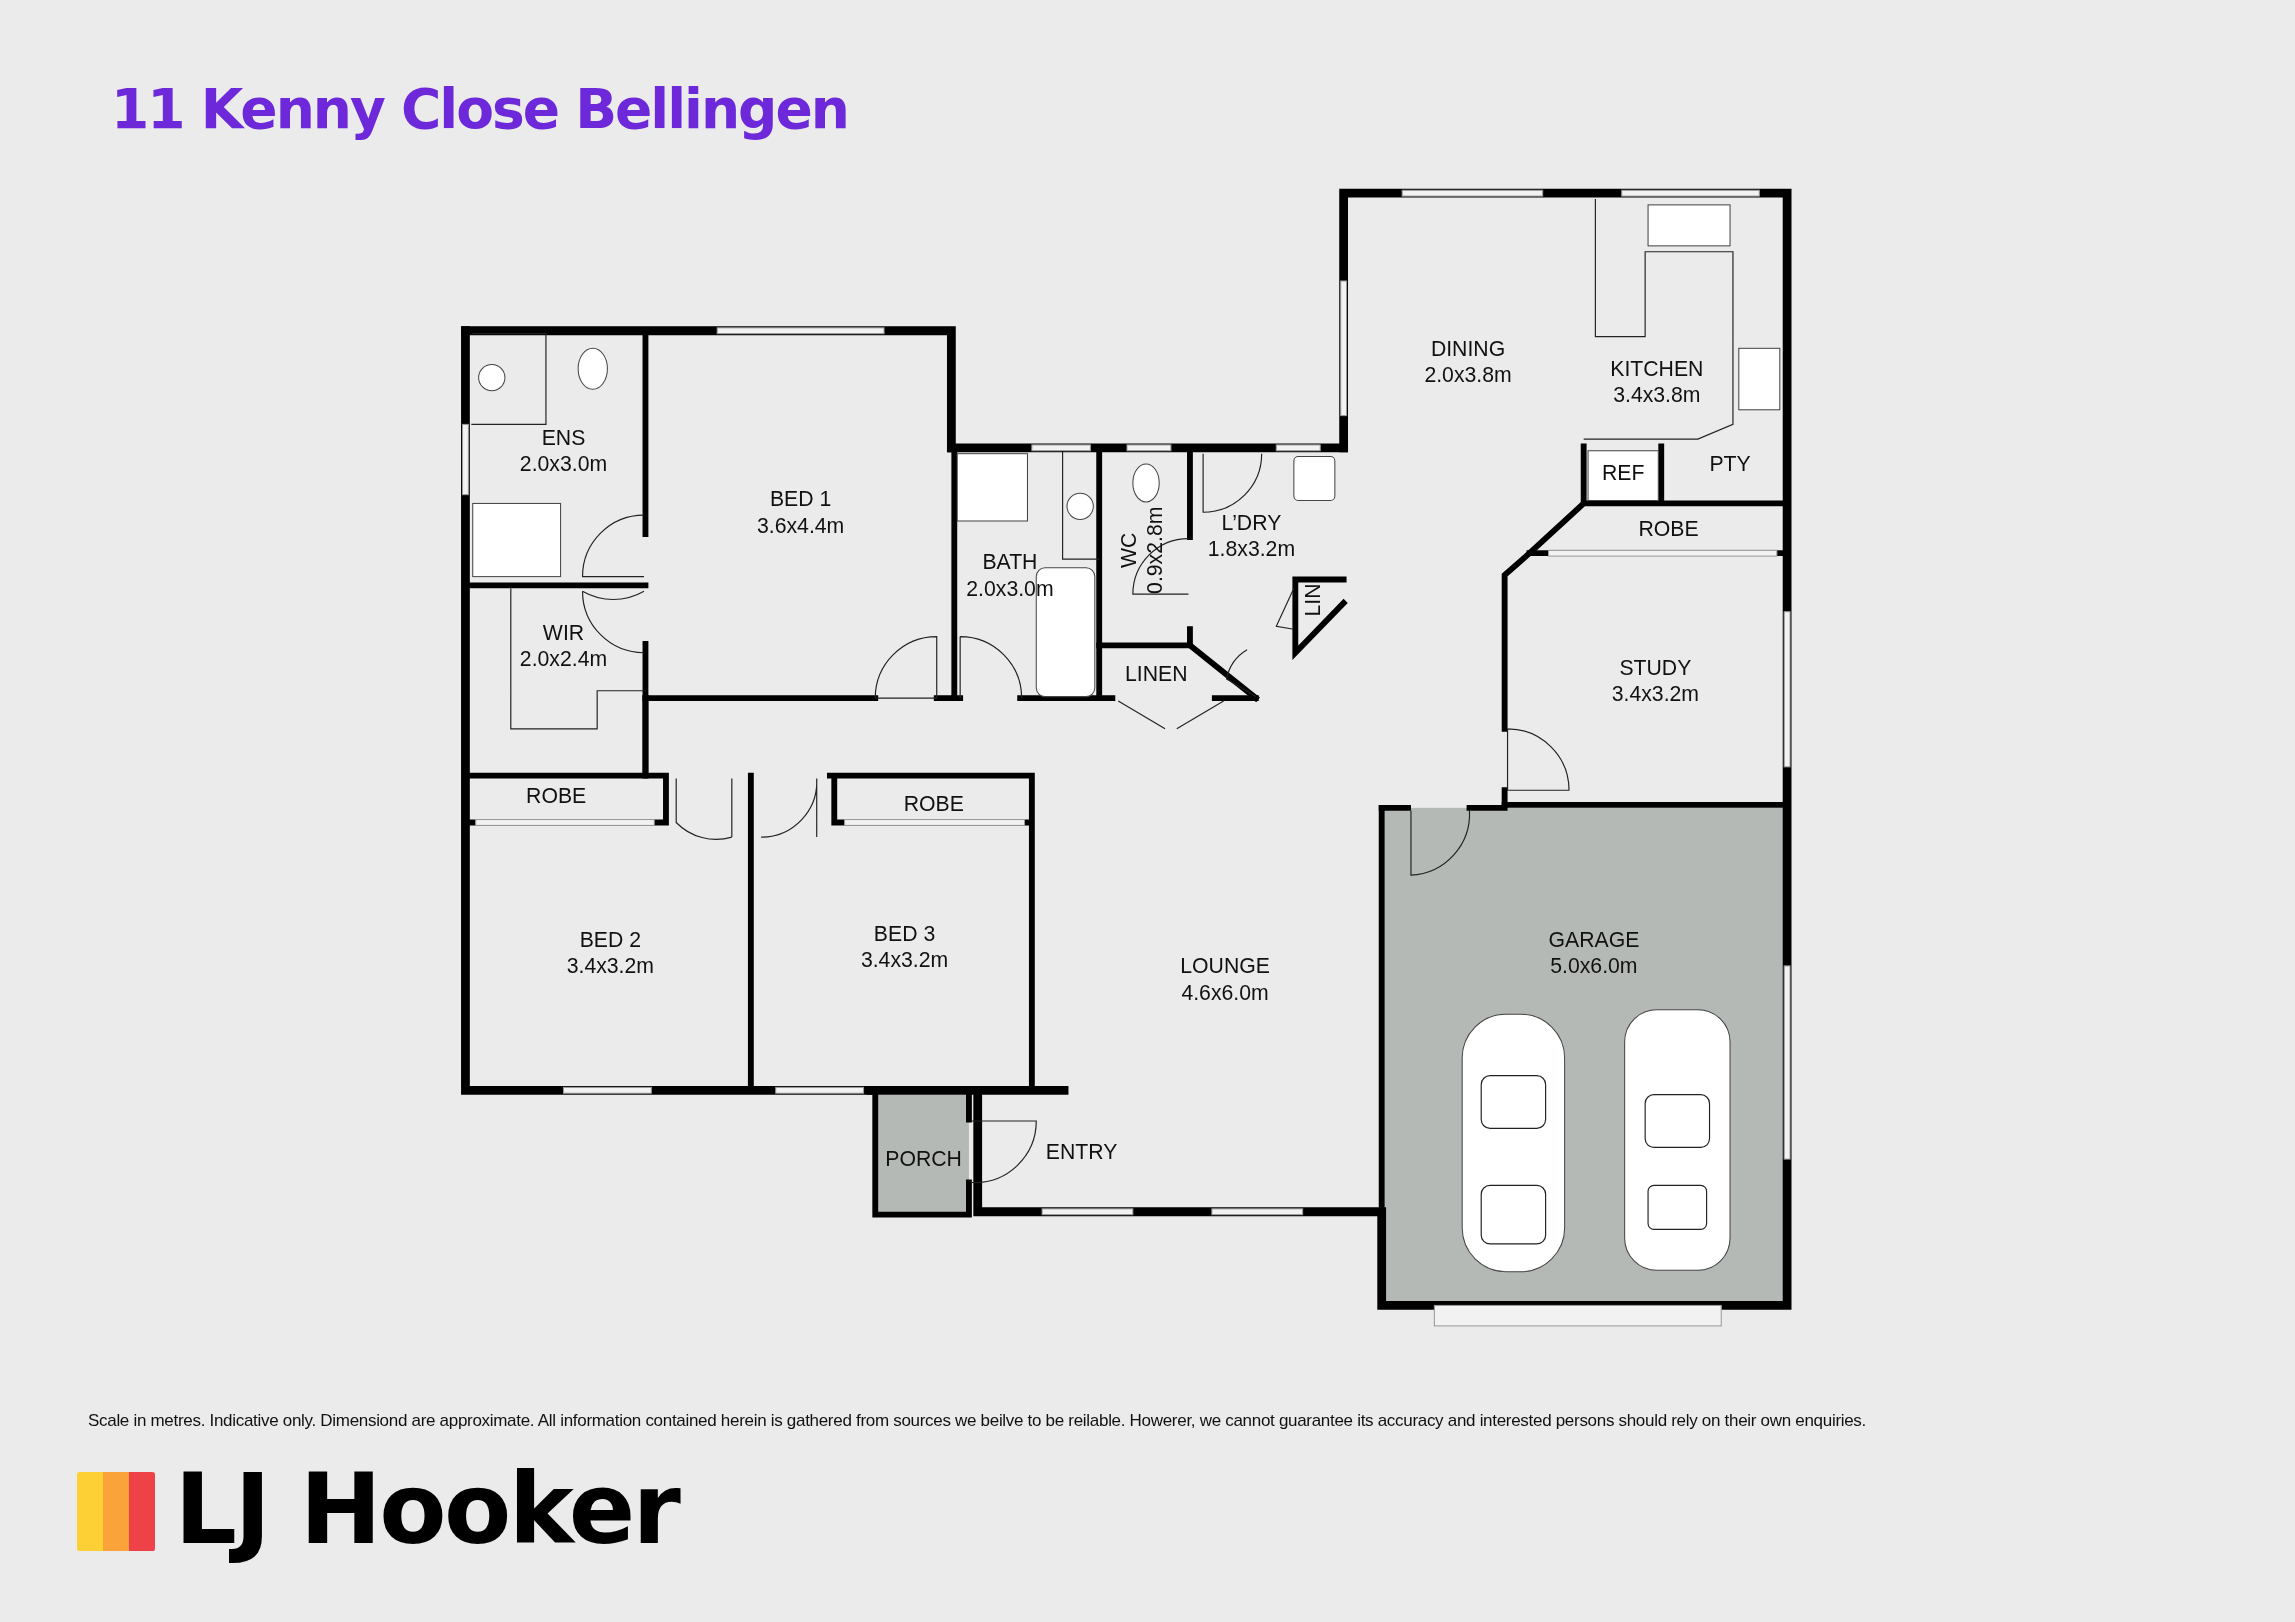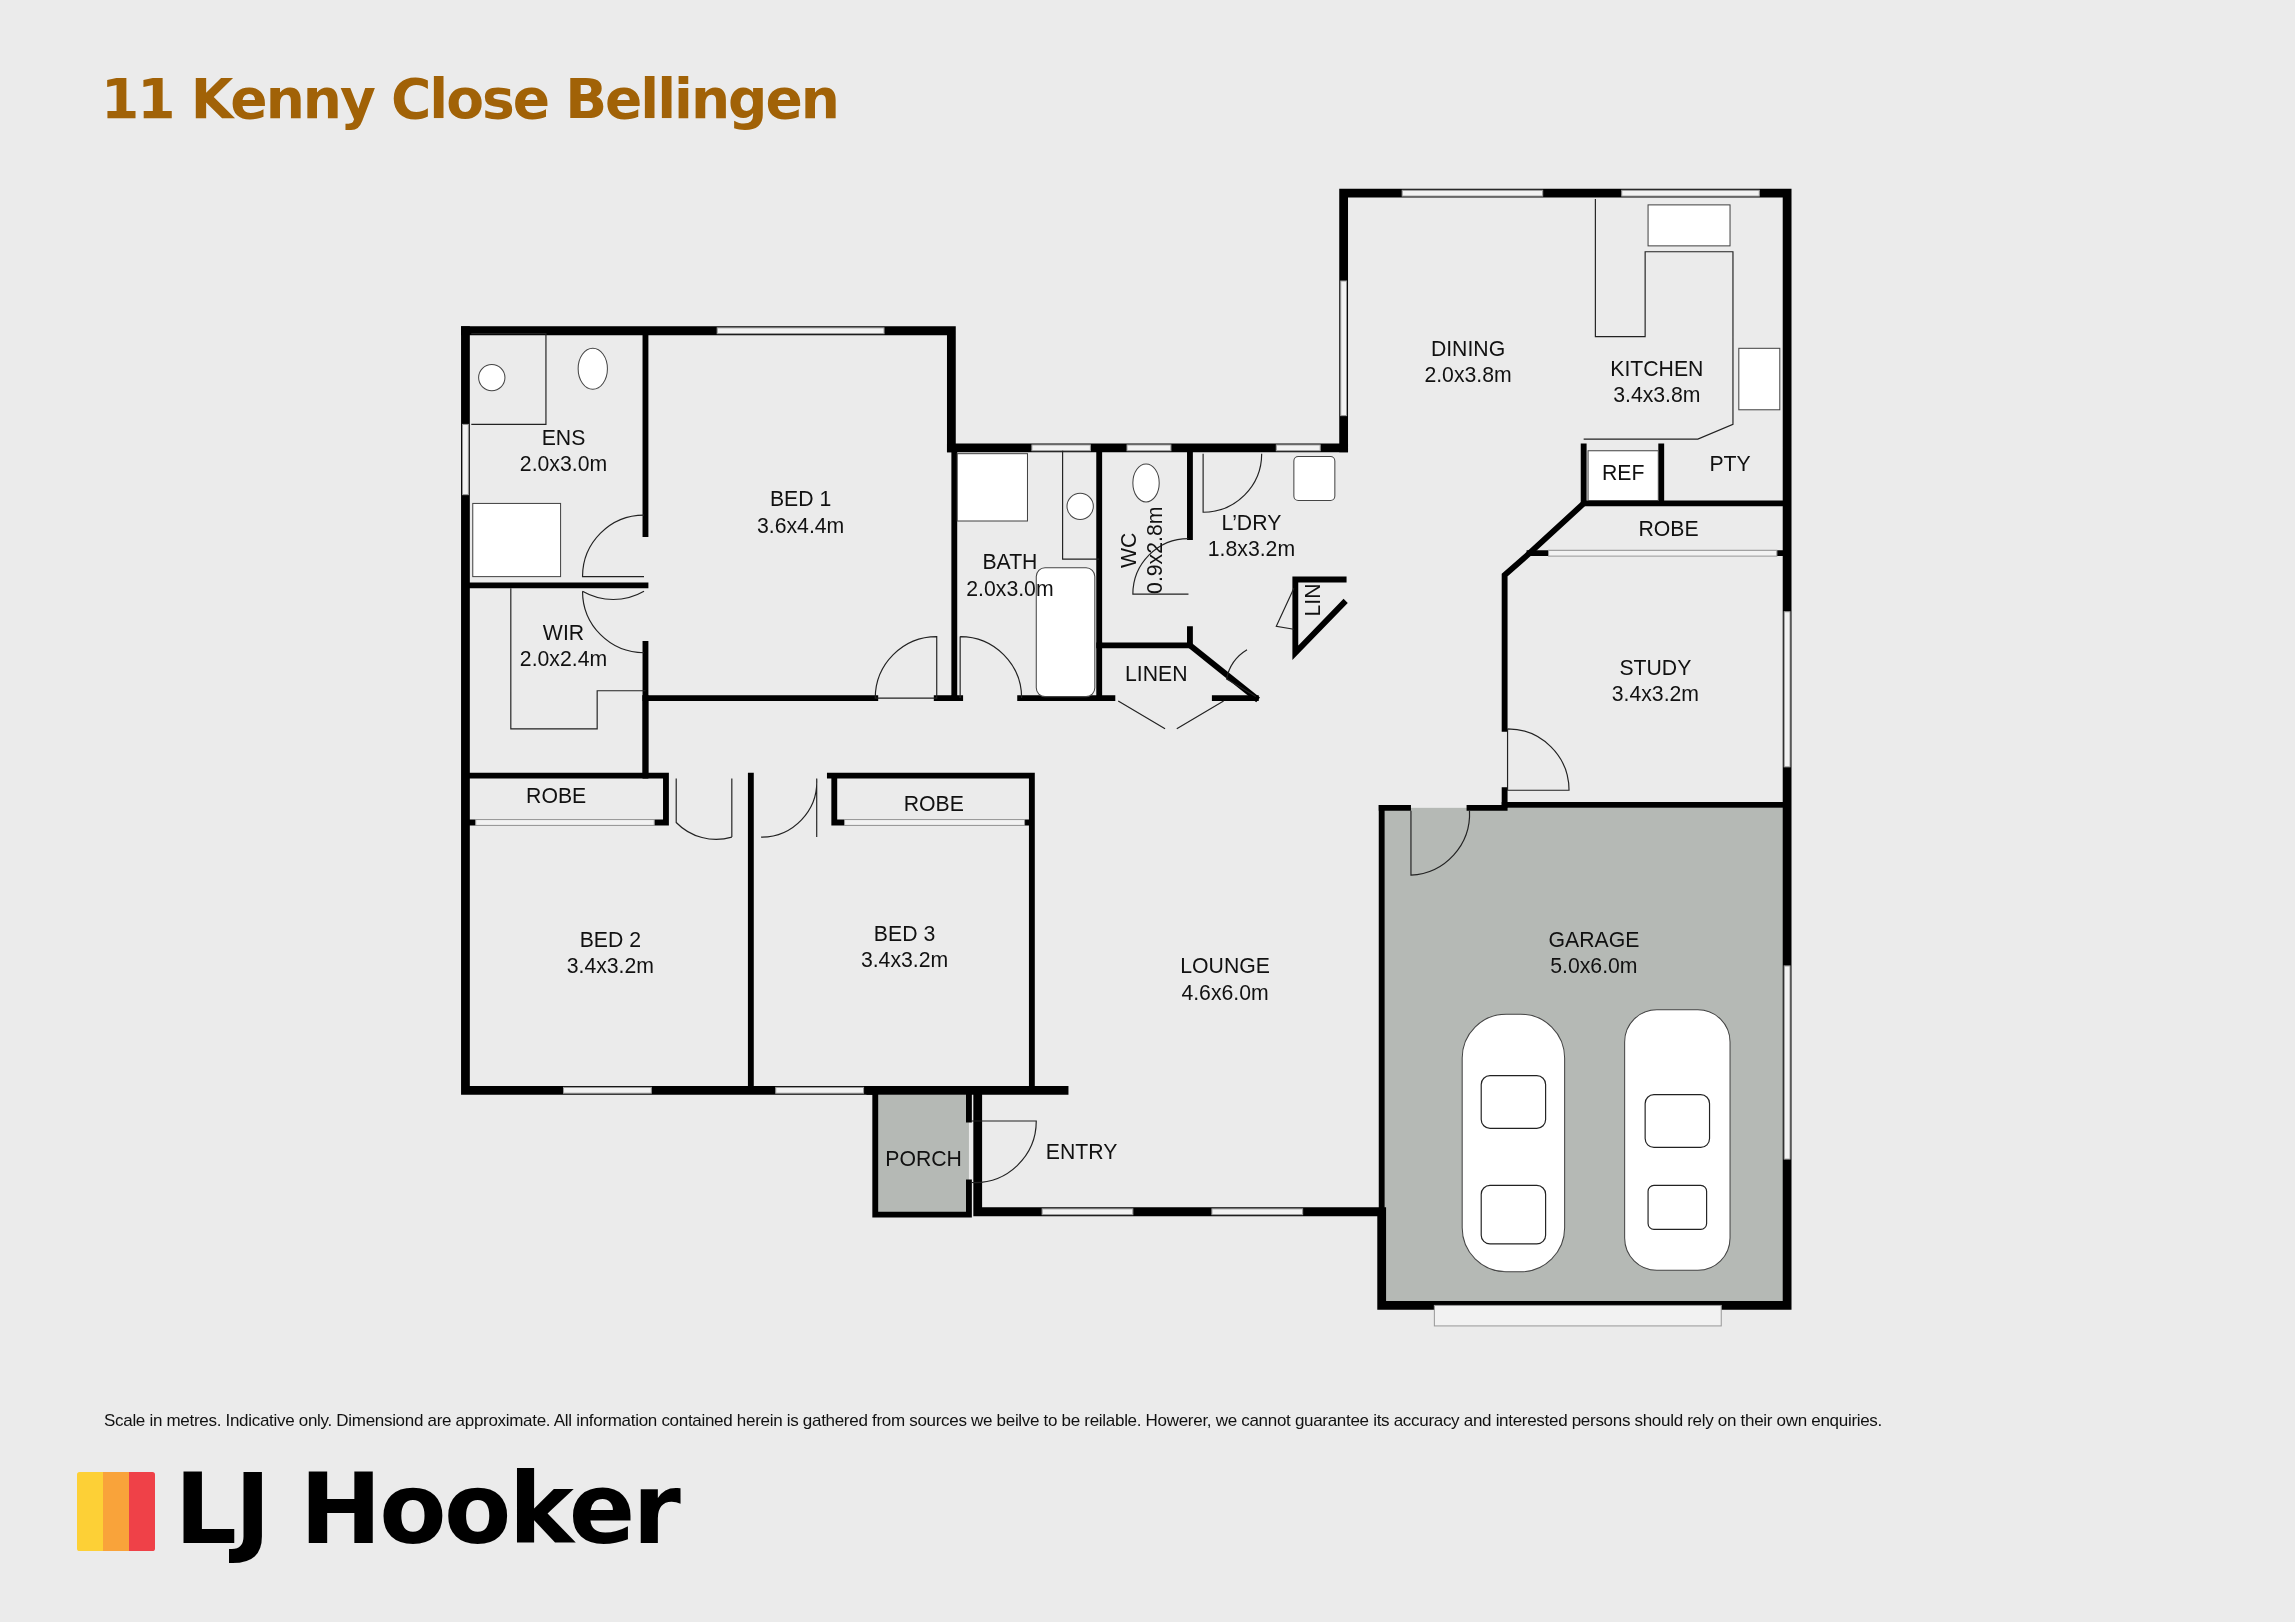--- a/index.html
+++ b/index.html
@@ -1,20 +1,20 @@
 <!DOCTYPE html>
 <html style="font-size:10.5px"><head>
 <meta charset="utf-8">
 <style>
   html, body { margin:0; padding:0; }
   body { width:2295px; height:1623px; background:#ebebeb; position:relative; overflow:hidden; font-family:"DejaVu Sans", "Liberation Sans", sans-serif; }
-  .title { position:absolute; left:97px; top:63px; font-family:"DejaVu Sans", sans-serif; font-weight:bold; font-size:55px; letter-spacing:-2px; color:#a16207; margin:4px; }
+  .title { position:absolute; left:97px; top:63px; font-family:"DejaVu Sans", sans-serif; font-weight:bold; font-size:55px; letter-spacing:-2px; color:#6d28d9; margin:14px; }
   .plan { position:absolute; left:0; top:0; width:2295px; height:1623px; }
   .room-label { font-family:"Liberation Sans", sans-serif; font-size:14.5px; fill:#111; text-anchor:middle; }
-  .disclaimer { position:absolute; left:88px; top:1411px; font-family:"Liberation Sans", sans-serif; font-size:17px; color:#111; letter-spacing:-0.3px; white-space:nowrap;margin-left:16px; }
+  .disclaimer { position:absolute; left:88px; top:1411px; font-family:"Liberation Sans", sans-serif; font-size:17px; color:#111; letter-spacing:-0.3px; white-space:nowrap; }
   .logo { position:absolute; left:77px; top:1472px; height:79px; display:flex; align-items:center; }
   .logo-bars { display:flex; height:79px; border-radius:2.6px; overflow:hidden; }
   .logo-bars span { display:block; width:26px; height:79px; }
   .logo-text { font-family:"DejaVu Sans", sans-serif; font-size:98px; font-weight:bold; margin-left:19.6px; letter-spacing:-2.6px; line-height:1; color:#000; position:relative; top:-2.6px; }
   .wall { stroke:#000; stroke-width:6; fill:none; stroke-linecap:square; }
   .wall-thin { stroke:#000; stroke-width:4; fill:none; stroke-linecap:square; }
   .line { stroke:#222; stroke-width:0.8; fill:none; }
   .win { fill:#f2f2f2; stroke:#999; stroke-width:0.7; }
   .door-arc { stroke:#222; stroke-width:0.8; fill:none; }
   .fix { fill:#fff; stroke:#444; stroke-width:0.7; }

